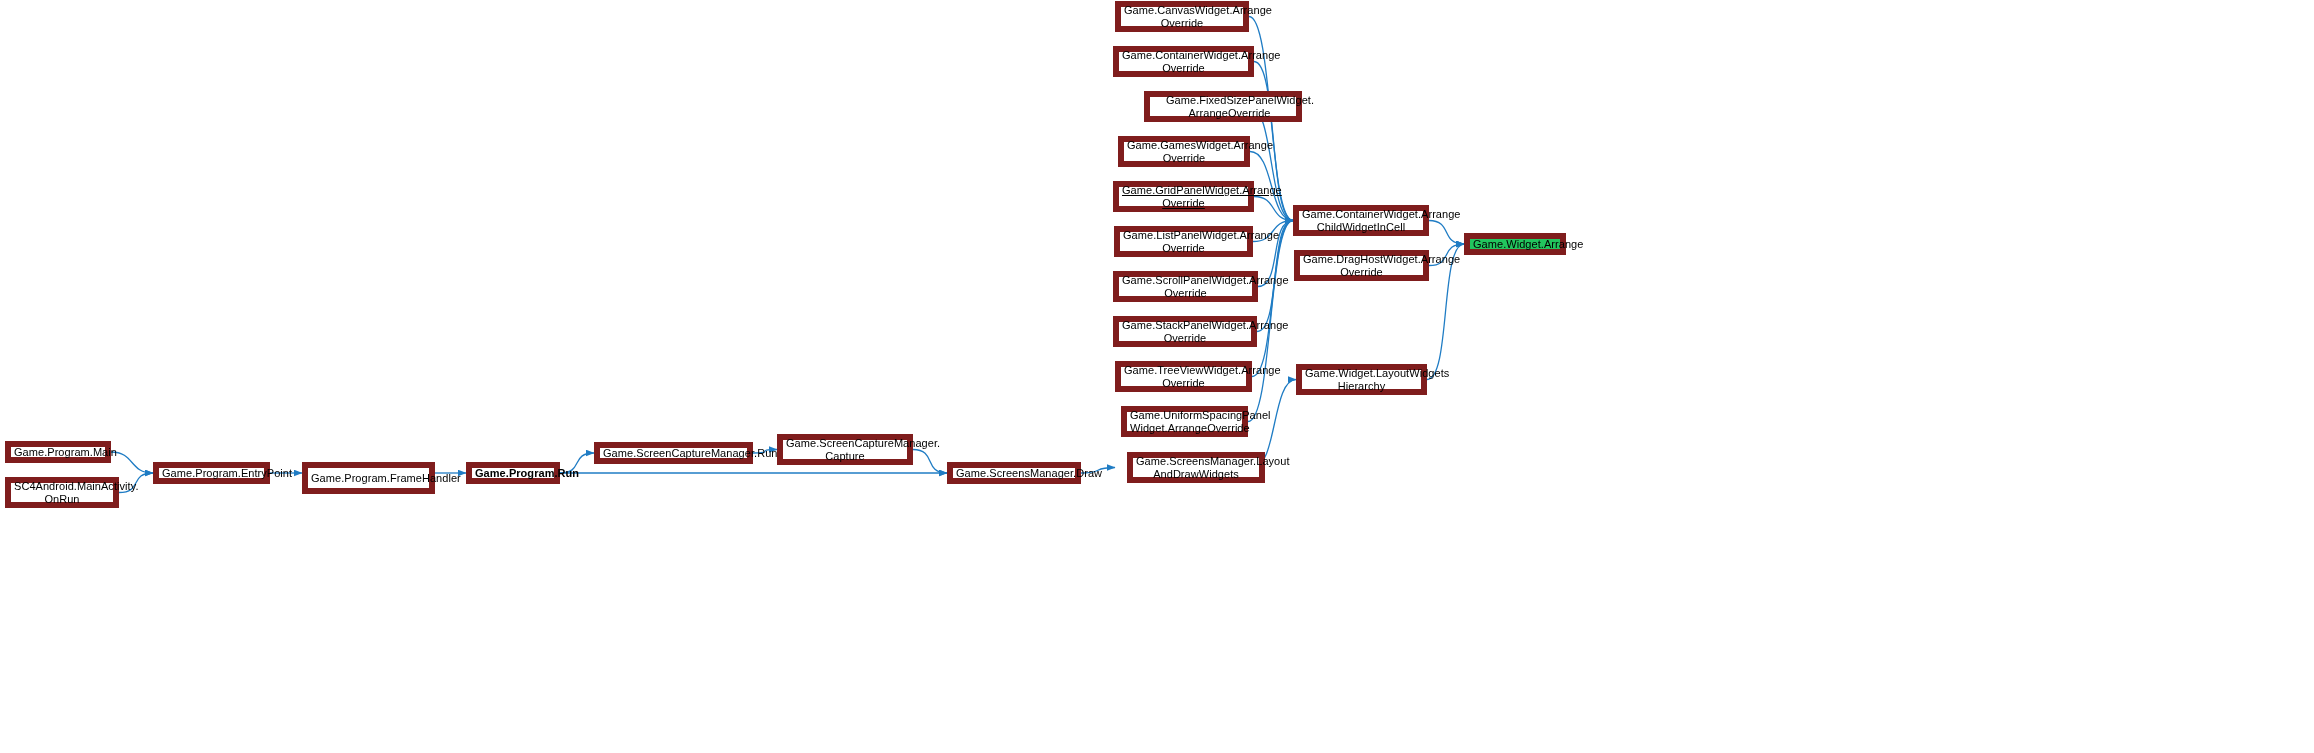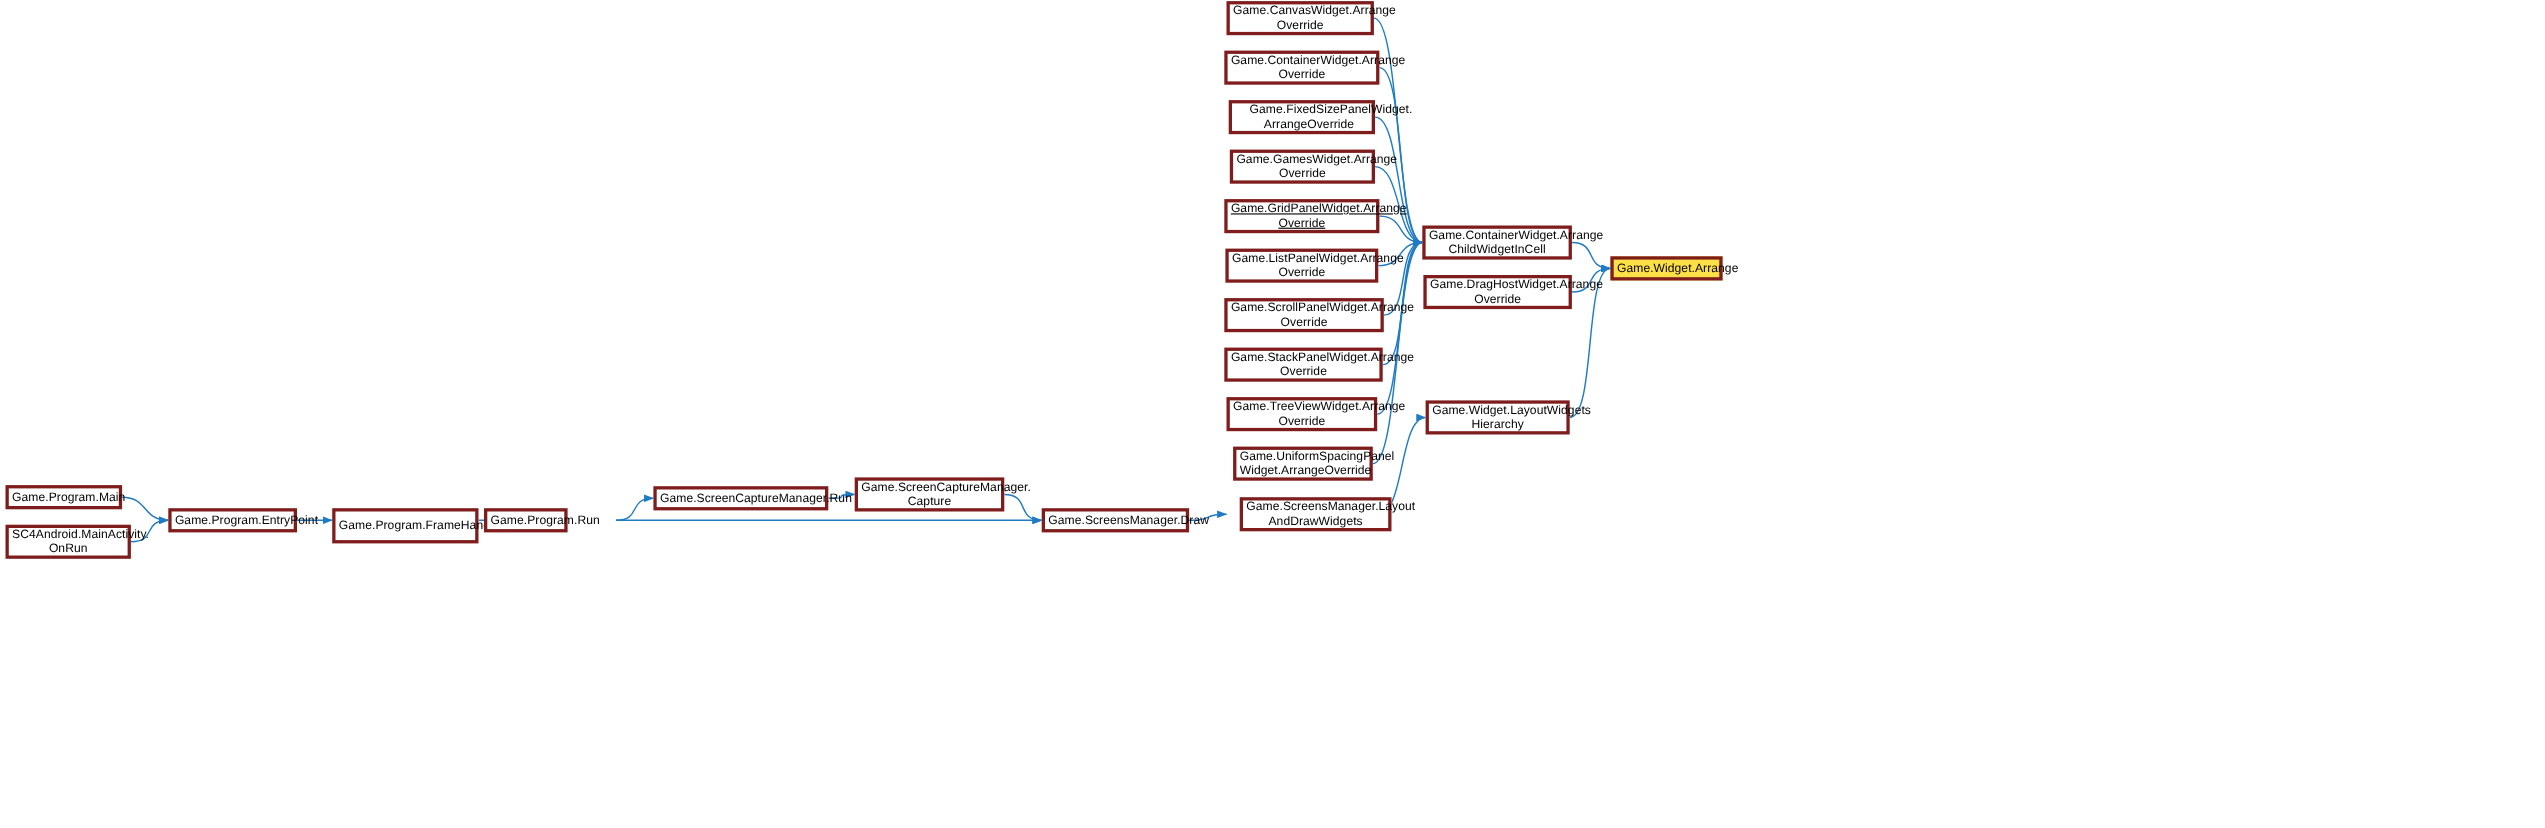--- a/index.html
+++ b/index.html
@@ -18,36 +18,36 @@
   #edges{
     position:absolute;
     left:0;top:0;
     width:2314px;
     height:753px;
     pointer-events:none;
   }
   .node{
     position:absolute;
     box-sizing:border-box;
-    border:3px solid #7f1d1d;
+    border:6px solid #7f1d1d;
     background:#ffffff;
     color:#000000;
     font-size:11px;
     line-height:12.6px;
     display:flex;
     align-items:center;
     justify-content:center;
     text-align:center;
     padding:1px 3px;
     white-space:pre-line;
     letter-spacing:0.05px;
     z-index:5;
   }
   .node.highlight{
-    background:#fde047;
+    background:#22c55e;
   }
   .node .lbl{
     display:block;
     width:100%;
     white-space:pre-line;
   }
 </style>
 </head>
 <body>
 
@@ -83,30 +83,30 @@
         <path d="M1429,265.5 C1453,265.5 1440,244 1464,244" fill="none" stroke="#1f7cc4" stroke-width="1.3" marker-end="url(#arrow)"></path>
         <path d="M1427,379.5 C1451,379.5 1440,244 1464,244" fill="none" stroke="#1f7cc4" stroke-width="1.3" marker-end="url(#arrow)"></path>
       </g>
   </svg>
   <div id="node-layer">
       <div class="node" style="left: 5px; top: 441px; width: 106px; height: 22px;"><span class="lbl">Game.Program.Main</span></div>
       <div class="node" style="left: 5px; top: 477px; width: 114px; height: 31px;"><span class="lbl">SC4Android.MainActivity.
 OnRun</span></div>
       <div class="node" style="left: 153px; top: 462px; width: 117px; height: 22px;"><span class="lbl">Game.Program.EntryPoint</span></div>
       <div class="node" style="left: 302px; top: 462px; width: 133px; height: 32px;"><span class="lbl">Game.Program.FrameHandler</span></div>
-      <div class="node" style="left: 440px; top: 462px; width: 76px; height: 22px;"><span class="lbl">Game.Program.Run</span></div>
+      <div class="node" style="left: 466px; top: 462px; width: 94px; height: 22px; font-weight: bold;"><span class="lbl">Game.Program.Run</span></div>
       <div class="node" style="left: 594px; top: 442px; width: 159px; height: 22px;"><span class="lbl">Game.ScreenCaptureManager.Run</span></div>
       <div class="node" style="left: 777px; top: 434px; width: 136px; height: 31px;"><span class="lbl">Game.ScreenCaptureManager.
 Capture</span></div>
       <div class="node" style="left: 947px; top: 462px; width: 134px; height: 22px;"><span class="lbl">Game.ScreensManager.Draw</span></div>
       <div class="node" style="left: 1115px; top: 1px; width: 134px; height: 31px;"><span class="lbl">Game.CanvasWidget.Arrange
 Override</span></div>
       <div class="node" style="left: 1113px; top: 46px; width: 141px; height: 31px;"><span class="lbl">Game.ContainerWidget.Arrange
 Override</span></div>
-      <div class="node" style="left: 1117px; top: 91px; width: 133px; height: 31px; padding-left: 16px;"><span class="lbl">Game.FixedSizePanelWidget.
+      <div class="node" style="left: 1144px; top: 91px; width: 158px; height: 31px; padding-left: 16px;"><span class="lbl">Game.FixedSizePanelWidget.
 ArrangeOverride</span></div>
       <div class="node" style="left: 1118px; top: 136px; width: 132px; height: 31px;"><span class="lbl">Game.GamesWidget.Arrange
 Override</span></div>
       <div class="node" style="left: 1113px; top: 181px; width: 141px; height: 31px; text-decoration: underline;"><span class="lbl">Game.GridPanelWidget.Arrange
 Override</span></div>
       <div class="node" style="left: 1114px; top: 226px; width: 139px; height: 31px;"><span class="lbl">Game.ListPanelWidget.Arrange
 Override</span></div>
       <div class="node" style="left: 1113px; top: 271px; width: 145px; height: 31px;"><span class="lbl">Game.ScrollPanelWidget.Arrange
 Override</span></div>
       <div class="node" style="left: 1113px; top: 316px; width: 144px; height: 31px;"><span class="lbl">Game.StackPanelWidget.Arrange

